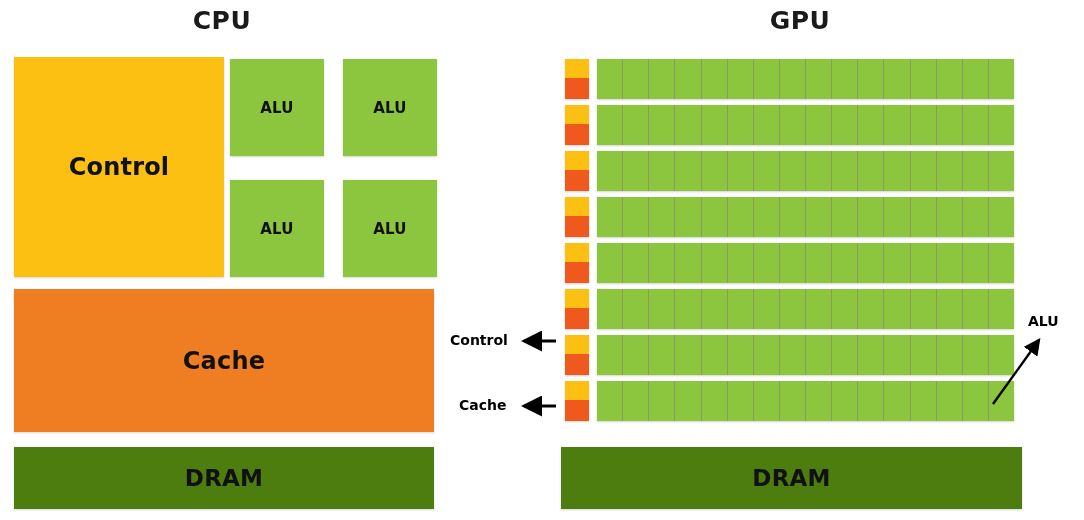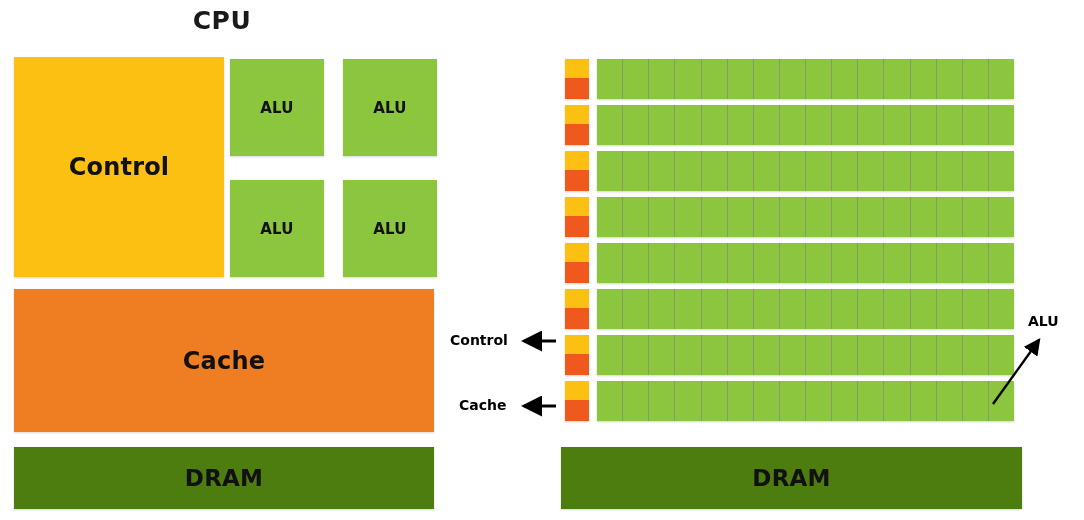--- a/index.html
+++ b/index.html
@@ -133,20 +133,21 @@
 
   <div class="blk alu cpu-alu" id="cpu-alu-1">ALU</div>
   <div class="blk alu cpu-alu" id="cpu-alu-2">ALU</div>
   <div class="blk alu cpu-alu" id="cpu-alu-3">ALU</div>
   <div class="blk alu cpu-alu" id="cpu-alu-4">ALU</div>
 
   <div class="blk cache" id="cpu-cache">Cache</div>
 
   <div class="blk dram" id="cpu-dram">DRAM</div>
 
+  <div class="title" id="gpu-title">GPU</div>
 
   <div id="gpu-rows">
       <div class="gpu-row" style="top: 59px;">
         <div class="gpu-cc">
           <div class="c-ctrl"></div>
           <div class="c-cache"></div>
         </div>
         <div class="gpu-alus">
           <div class="cell"></div>
           <div class="cell"></div>

